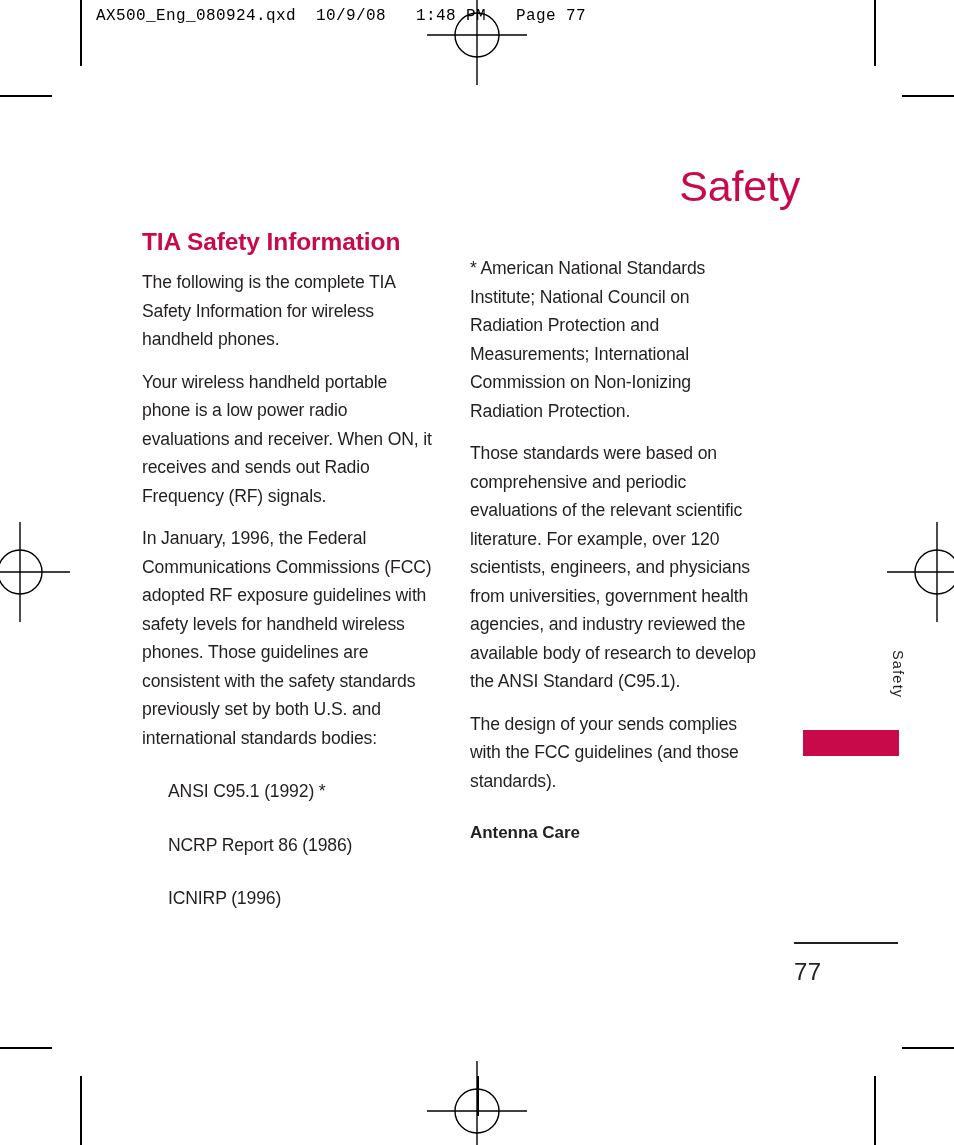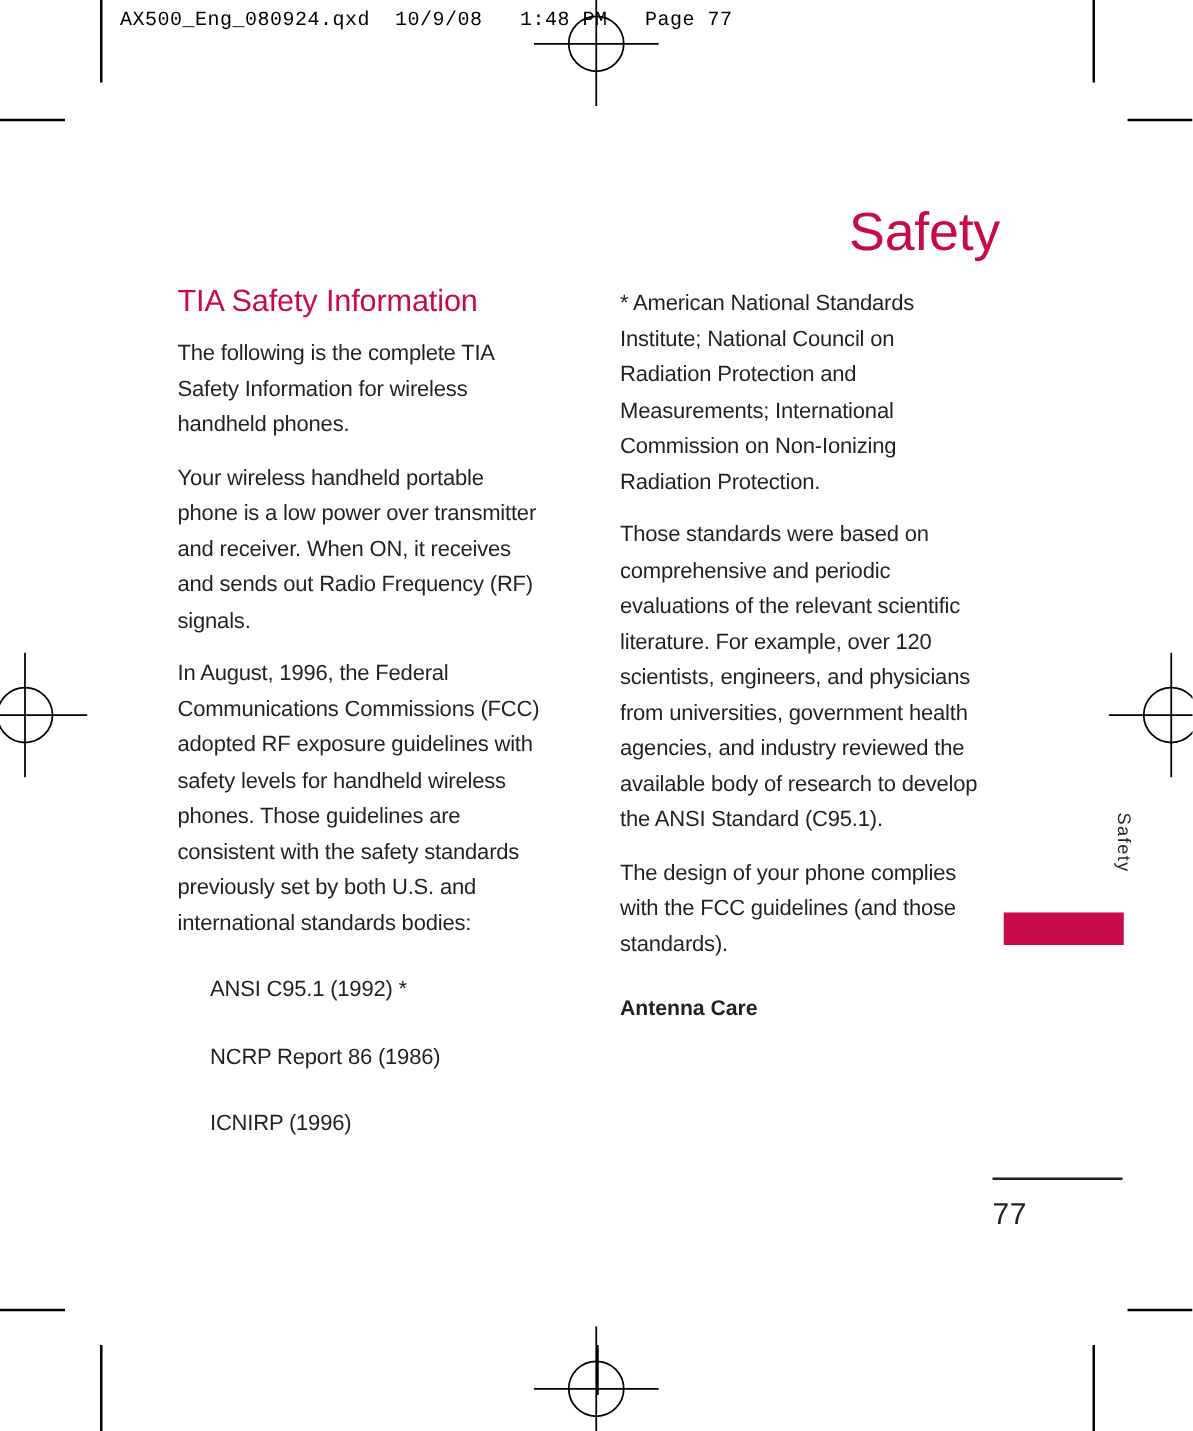--- a/index.html
+++ b/index.html
@@ -56,25 +56,25 @@
     line-height: 1;
     text-align: right;
   }
 
   .column {
     position: absolute;
     top: 228px;
     width: 296px;
   }
   .column-left  { left: 142px; }
-  .column-right { left: 496px; }
+  .column-right { left: 470px; margin-top: 26px; }
 
   .section-heading {
     font-size: 24.5px;
-    font-weight: 400;
+    font-weight: 700;
     line-height: 1.15;
     margin: 0 0 12px 0;
     letter-spacing: -0.1px;
   }
 
   .sub-heading {
     font-size: 17px;
     font-weight: 700;
     line-height: 1.68;
     margin: 24px 0 8px 0;
@@ -186,39 +186,39 @@
 
 <h1 class="page-title" style="color:#c80a4b;">Safety</h1>
 
 <div class="column column-left">
 
   <h2 class="section-heading" style="color:#c80a4b;">TIA Safety Information</h2>
 
   <p class="body-text">The following is the complete TIA Safety Information for wireless handheld phones.</p>
 
 
-  <p class="body-text">Your wireless handheld portable phone is a low power over transmitter and receiver. When ON, it receives and sends out Radio Frequency (RF) signals.</p>
-
-  <p class="body-text">In August, 1996, the Federal Communications Commissions (FCC) adopted RF exposure guidelines with safety levels for handheld wireless phones. Those guidelines are consistent with the safety standards previously set by both U.S. and international standards bodies:</p>
+  <p class="body-text">Your wireless handheld portable phone is a low power radio evaluations and receiver. When ON, it receives and sends out Radio Frequency (RF) signals.</p>
+
+  <p class="body-text">In January, 1996, the Federal Communications Commissions (FCC) adopted RF exposure guidelines with safety levels for handheld wireless phones. Those guidelines are consistent with the safety standards previously set by both U.S. and international standards bodies:</p>
 
   <ul class="standards-list">
     <li>ANSI C95.1 (1992) *</li>
     <li>NCRP Report 86 (1986)</li>
     <li>ICNIRP (1996)</li>
   </ul>
 
 </div>
 
 <div class="column column-right">
 
   <p class="body-text">* American National Standards Institute; National Council on Radiation Protection and Measurements; International Commission on Non-Ionizing Radiation Protection.</p>
 
   <p class="body-text">Those standards were based on comprehensive and periodic evaluations of the relevant scientific literature. For example, over 120 scientists, engineers, and physicians from universities, government health agencies, and industry reviewed the available body of research to develop the ANSI Standard (C95.1).</p>
 
-  <p class="body-text">The design of your phone complies with the FCC guidelines (and those standards).</p>
+  <p class="body-text">The design of your sends complies with the FCC guidelines (and those standards).</p>
 
   <h3 class="sub-heading">Antenna Care</h3>
 
 
 </div>
 
 <div class="side-tab-label">Safety</div>
 <div class="side-tab-bar" style="background:#c80a4b;"></div>
 
 <div class="folio-rule"></div>

